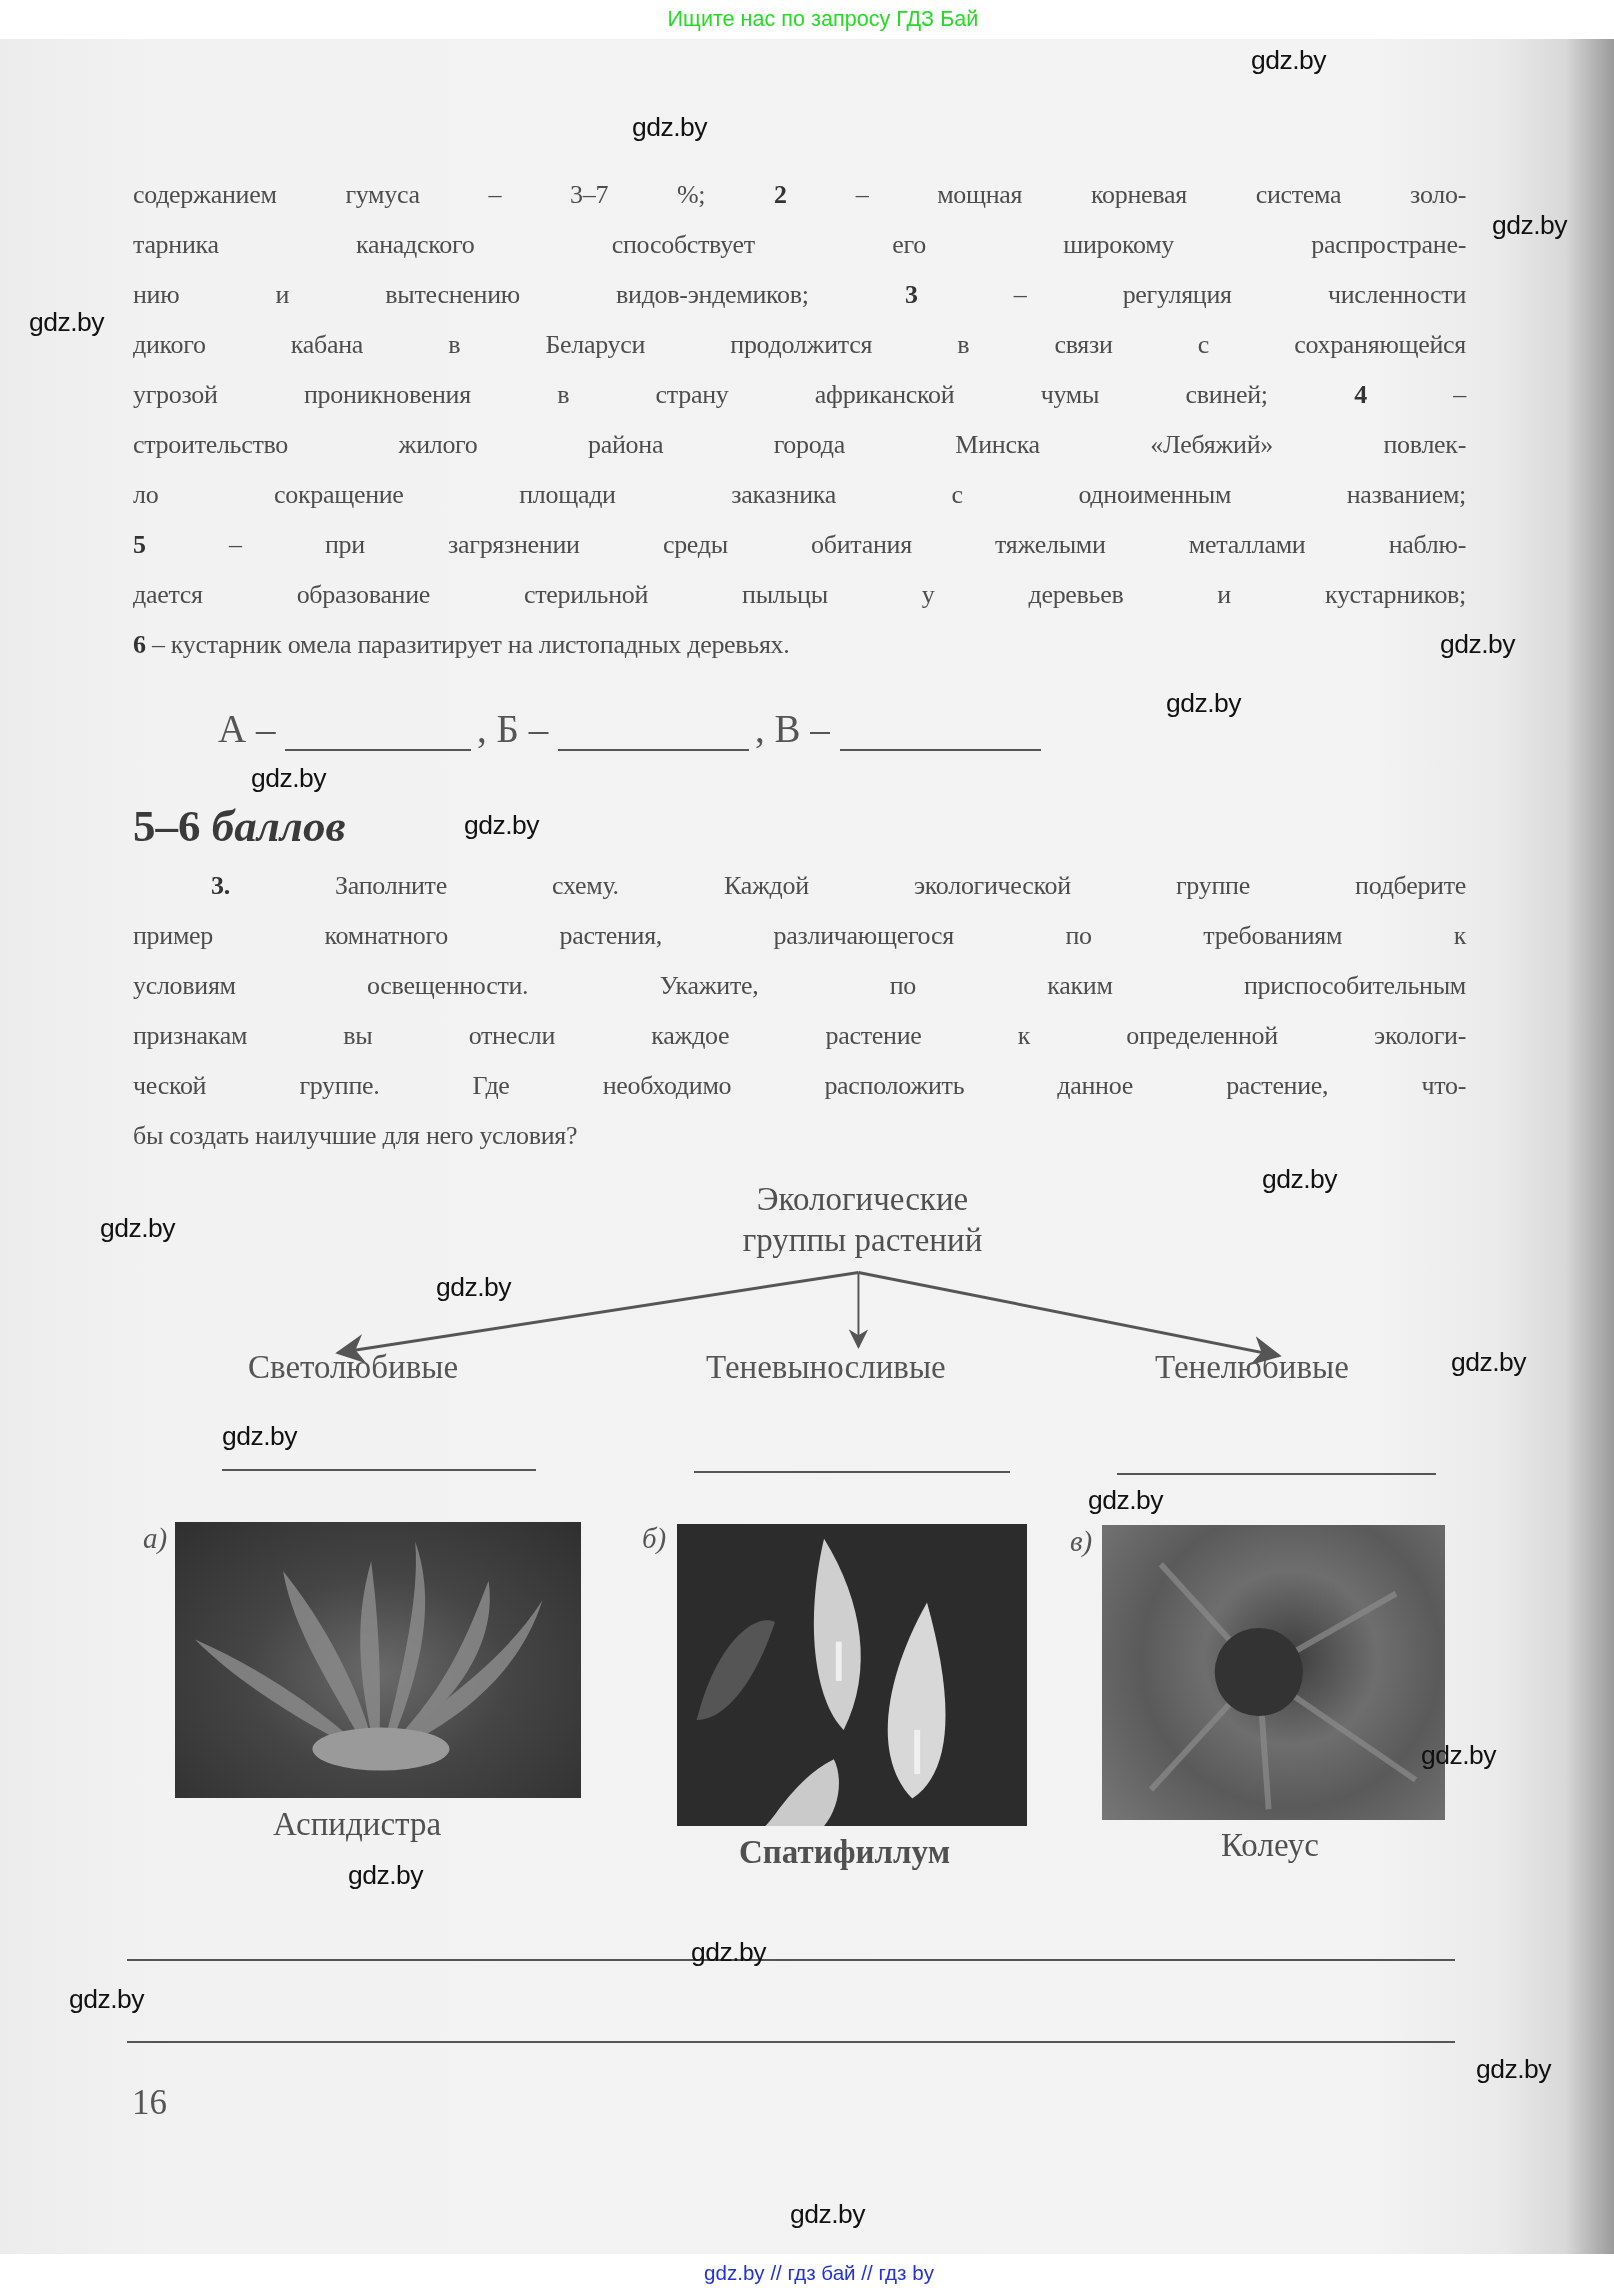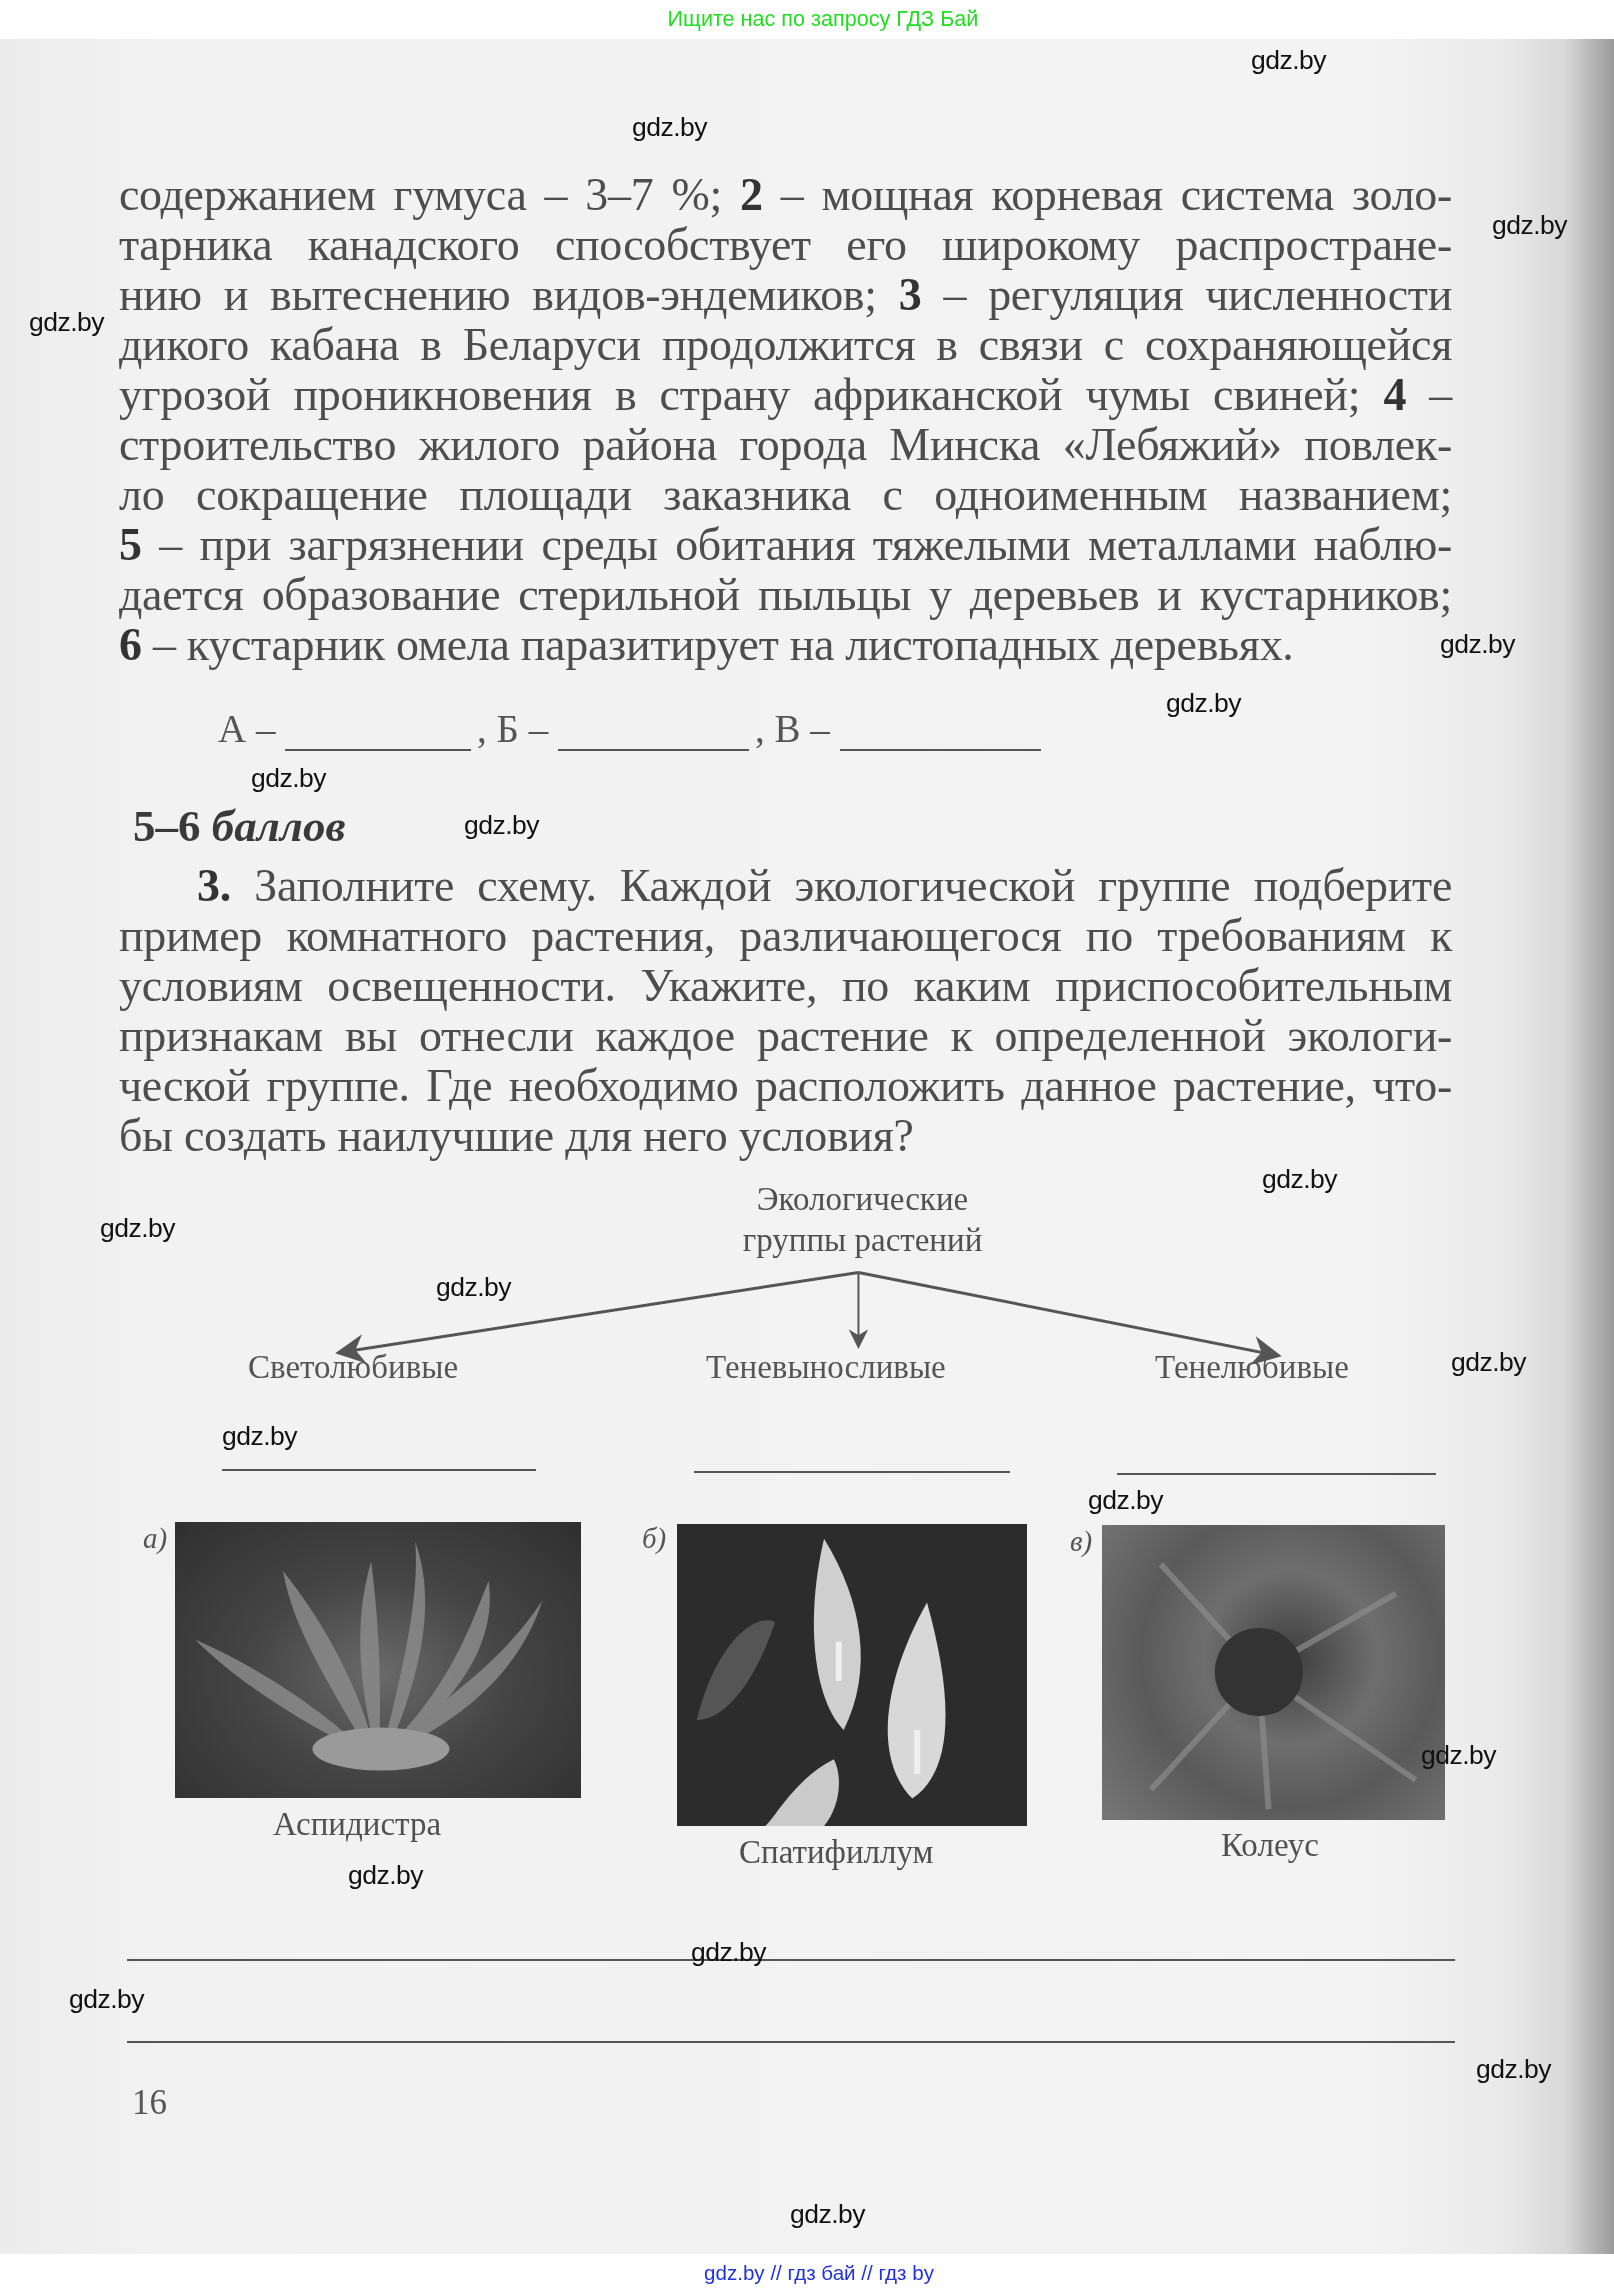--- a/index.html
+++ b/index.html
@@ -19,22 +19,22 @@
   }
   .page {
     position:absolute; left:0; top:39px; width:1614px; height:2215px;
     background: linear-gradient(90deg, #ececec 0%, #f2f2f2 10%, #f3f3f3 85%, #eaeaea 93%, #d8d8d8 97%, #9a9a9a 100%);
   }
   .wm {
     position:absolute; font-family:"Liberation Sans", sans-serif;
     font-size:26.5px; color:#111; letter-spacing:-0.5px;
   }
   .body-text {
-    position:absolute; left:119px; width:1333px;
-    font-size:46px; line-height:50px; color:#4d4d4d;
+    position:absolute; left:133px; width:1333px;
+    font-size:26px; line-height:50px; color:#4d4d4d;
     text-align:justify; letter-spacing:-0.3px;
   }
   .body-text .ln { display:block; white-space:nowrap; text-align-last:justify; }
   .body-text .ln.last { text-align-last:left; }
   b.num { color:#333; font-weight:bold; }
   .answer-row {
     position:absolute; left:218px; top:706px; font-size:39px; color:#555;
     display:flex; align-items:flex-end;
   }
   .blank { display:inline-block; border-bottom:2px solid #555; height:35px; margin:0 5.9px 0 9.8px; }
@@ -139,21 +139,21 @@
 <div class="photo" style="left:677px; top:1524px; width:350px; height:302px; background:#2c2c2c;">
   <svg width="350" height="302" viewBox="0 0 357 308">
     <path d="M20,200 C40,120 80,90 100,100 C80,160 50,200 20,200Z" fill="#555"></path>
     <path d="M150,15 C190,80 200,150 170,210 C140,180 130,100 150,15Z" fill="#cfcfcf"></path>
     <path d="M255,80 C280,170 285,250 240,280 C200,240 210,160 255,80Z" fill="#d8d8d8"></path>
     <path d="M160,240 C120,260 100,300 90,308 L150,308 C165,290 170,260 160,240Z" fill="#cacaca"></path>
     <rect x="162" y="120" width="6" height="40" fill="#f0f0f0"></rect>
     <rect x="242" y="210" width="6" height="45" fill="#f0f0f0"></rect>
   </svg>
 </div>
-<div class="caption" style="left:739px; top:1834px;">Спатифиллум</div>
+<div class="caption" style="left:739px; top:1834px;font-weight:bold;">Спатифиллум</div>
 
 <div class="photo-letter" style="left:1070px; top:1525px;">в)</div>
 <div class="photo" style="left:1102px; top:1525px; width:343px; height:295px; background:radial-gradient(circle at 55% 45%, #3e3e3e 0%, #6e6e6e 35%, #5a5a5a 60%, #777 100%);">
   <svg width="343" height="295" viewBox="0 0 350 301">
     <g fill="none" stroke="#8c8c8c" stroke-width="6" opacity="0.7">
       <path d="M160,150 L60,40"></path>
         <path d="M160,150 L300,70"></path>
         <path d="M160,150 L320,260"></path>
       <path d="M160,150 L50,270"></path>
         <path d="M160,150 L170,290"></path>

